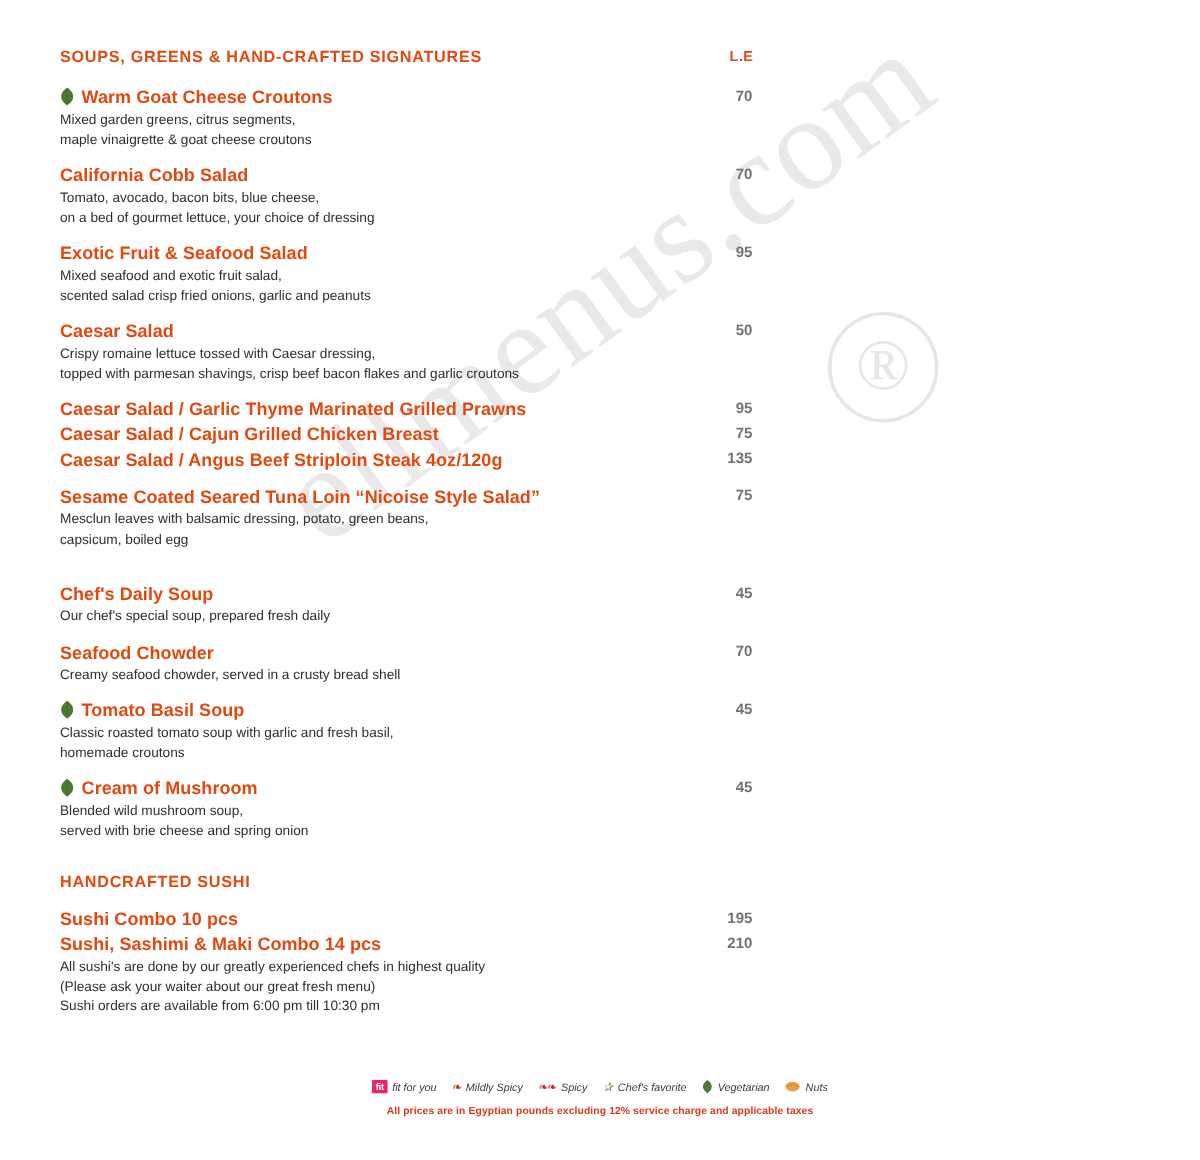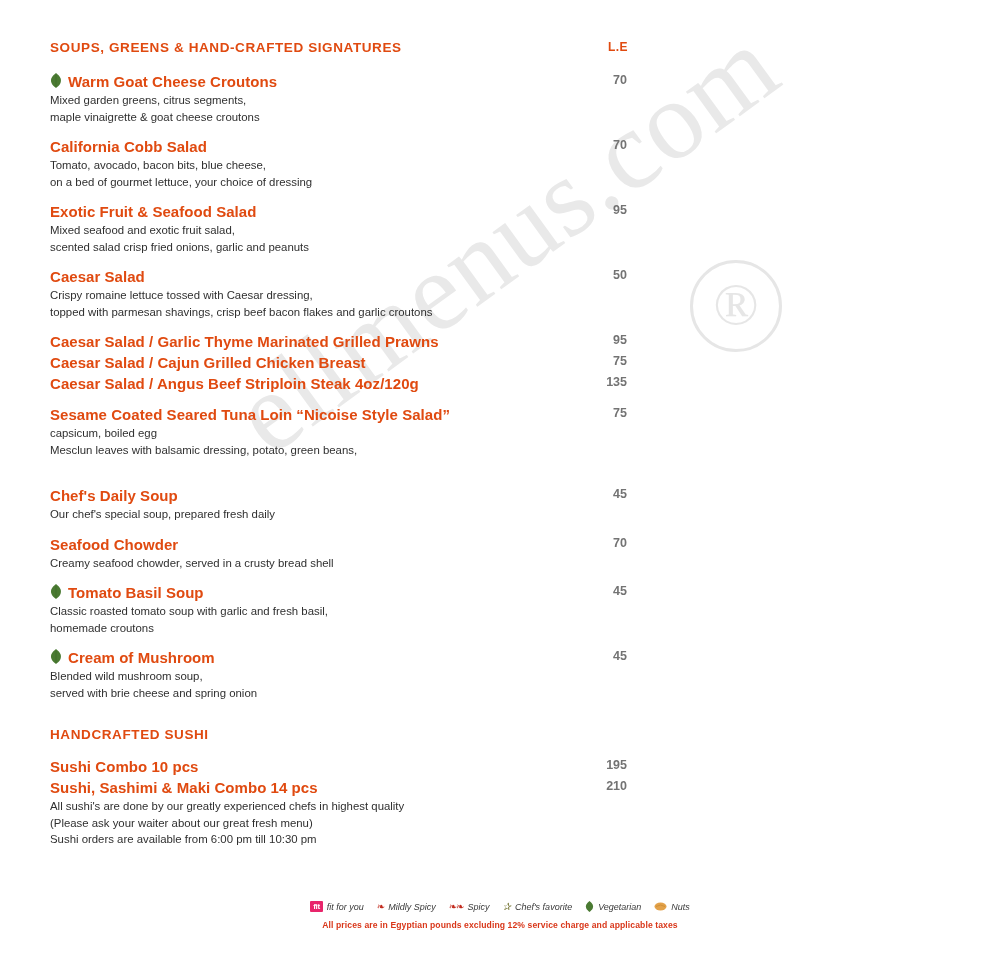--- a/index.html
+++ b/index.html
@@ -290,22 +290,22 @@
             <span class="item-price">135</span>
           </div>
         </li>
 
         <li class="item">
           <div class="item-head">
             <span class="item-name">Sesame Coated Seared Tuna Loin “Nicoise Style Salad”</span>
             <span class="item-price">75</span>
           </div>
           <div class="item-desc">
+            <div>Mesclun leaves with balsamic dressing, potato, green beans,</div>
             <div>capsicum, boiled egg</div>
-            <div>Mesclun leaves with balsamic dressing, potato, green beans,</div>
           </div>
         </li>
 
         <div class="spacer-lg"></div>
 
         <li class="item">
           <div class="item-head">
             <span class="item-name">Chef's Daily Soup</span>
             <span class="item-price">45</span>
           </div>

